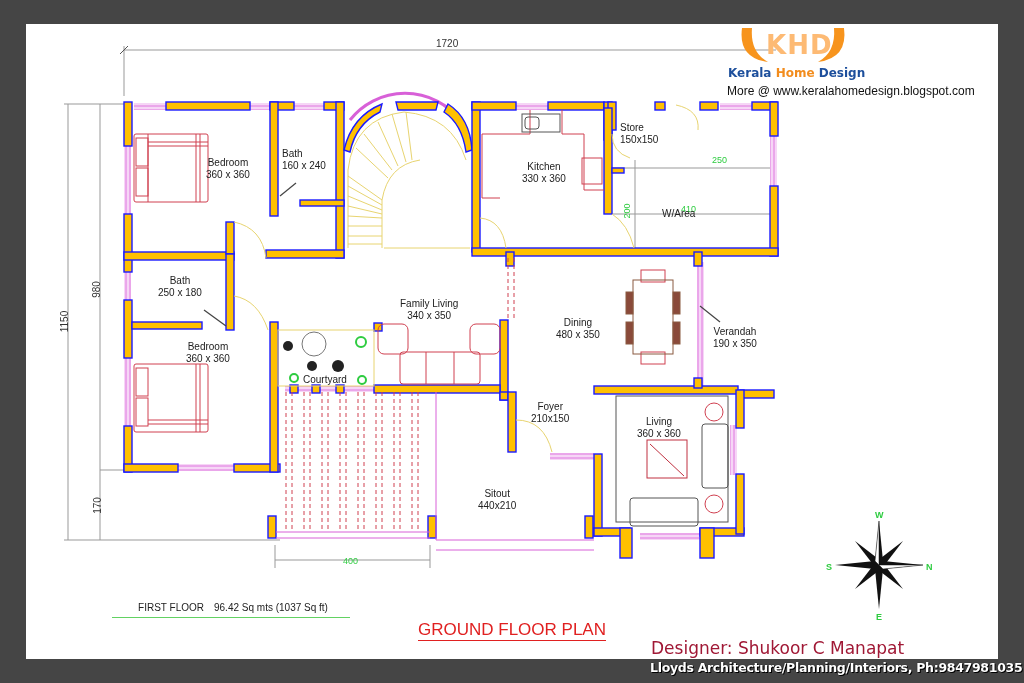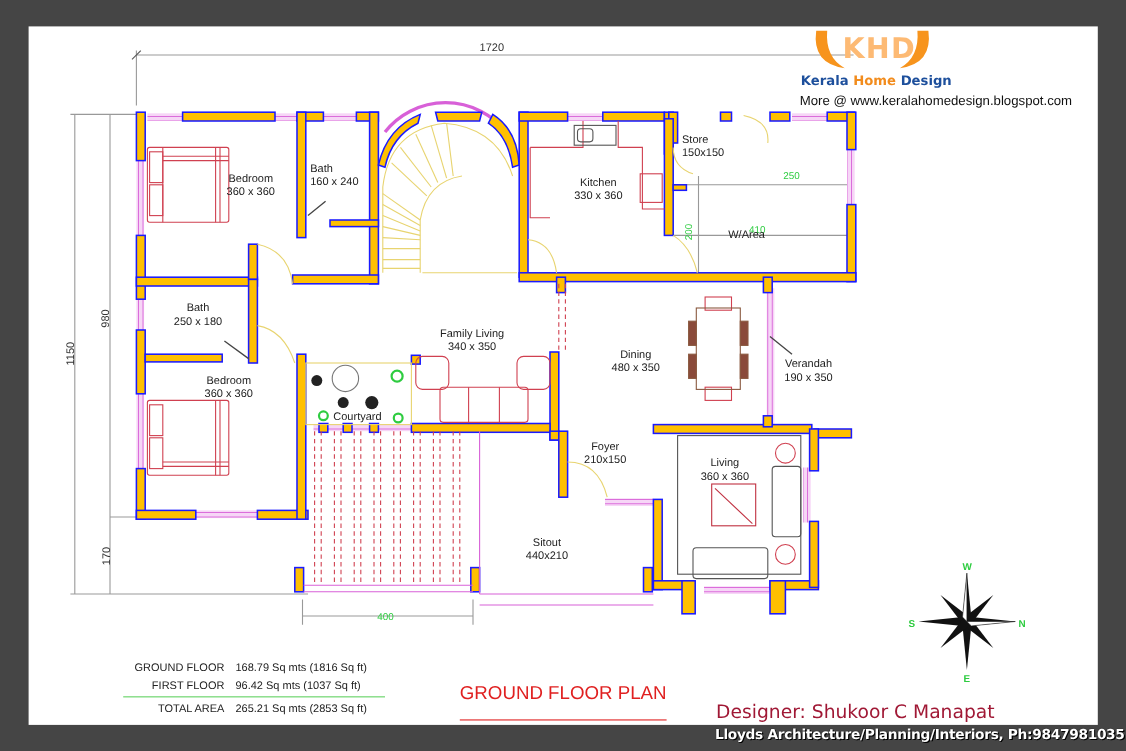--- a/index.html
+++ b/index.html
@@ -13,21 +13,21 @@
   #logo { position:absolute; left:728px; top:24px; width:130px; height:62px; }
   #logo-khd { position:absolute; left:38px; top:6px; font-size:26px; font-weight:bold; color:#fdba74; letter-spacing:1px; font-family:"DejaVu Sans", sans-serif; }
   #logo-sub { position:absolute; left:0; top:42px; font-size:12px; font-weight:bold; color:#1d4f9c; white-space:nowrap; font-family:"DejaVu Sans", sans-serif; }
   #logo-sub .accent { color:#f28c1d; }
   #more { position:absolute; left:727px; top:84px; font-size:12px; color:#111; white-space:nowrap; }
   #area-table { position:absolute; left:112px; top:599px; font-size:10px; color:#222; }
   #area-table .row { display:flex; height:16px; align-items:center; }
   #area-table .k { width:92px; text-align:right; padding-right:10px; }
   #area-table .v { width:140px; }
   #area-table .sep { border-top:1px solid #62d262; width:238px; margin:2px 0 2px 0; }
-  #plan-title { position:absolute; left:418px; top:620px; font-size:17px; color:#e02020; border-bottom:1px solid #e02020; padding-bottom:14px; white-space:nowrap; }
+  #plan-title { position:absolute; left:418px; top:620px; font-size:17px; color:#e02020; border-bottom:1px solid #e02020; padding-bottom:0; white-space:nowrap; }
   #designer { position:absolute; left:651px; top:638px; font-size:17px; color:#a01835; white-space:nowrap; font-family:"DejaVu Sans", sans-serif; }
   #credits { position:absolute; left:650px; top:660px; font-size:12.5px; color:#fff; font-weight:bold; white-space:nowrap; letter-spacing:-0.3px; text-shadow: 0 0 1px #000, 1px 1px 0 #000; font-family:"DejaVu Sans", sans-serif; }
   .compass-l { position:absolute; font-size:9px; font-weight:bold; color:#2ecc40; }
 </style>
 </head>
 <body>
 
 <div id="canvas"></div>
 
 <svg width="1024" height="683" viewBox="0 0 1024 683">
@@ -359,29 +359,21 @@
     <div>440x210</div>
   </div>
 
 <div class="compass-l" style="left:875px;top:510px">W</div>
 <div class="compass-l" style="left:826px;top:562px">S</div>
 <div class="compass-l" style="left:926px;top:562px">N</div>
 <div class="compass-l" style="left:876px;top:612px">E</div>
 
 <div id="area-table">
   <div class="row">
-      <span class="k">GROUND FLOOR</span>
-      <span class="v">168.79 Sq mts (1816 Sq ft)</span>
-    </div>
-  <div class="row">
       <span class="k">FIRST FLOOR</span>
       <span class="v">96.42 Sq mts (1037 Sq ft)</span>
     </div>
   <div class="sep"></div>
-  <div class="row">
-      <span class="k">TOTAL AREA</span>
-      <span class="v">265.21 Sq mts (2853 Sq ft)</span>
-    </div>
 </div>
 
 <div id="plan-title">GROUND FLOOR PLAN</div>
 <div id="designer">Designer: Shukoor C Manapat</div>
 <div id="credits">Lloyds Architecture/Planning/Interiors, Ph:9847981035</div>
 
 </body></html>

